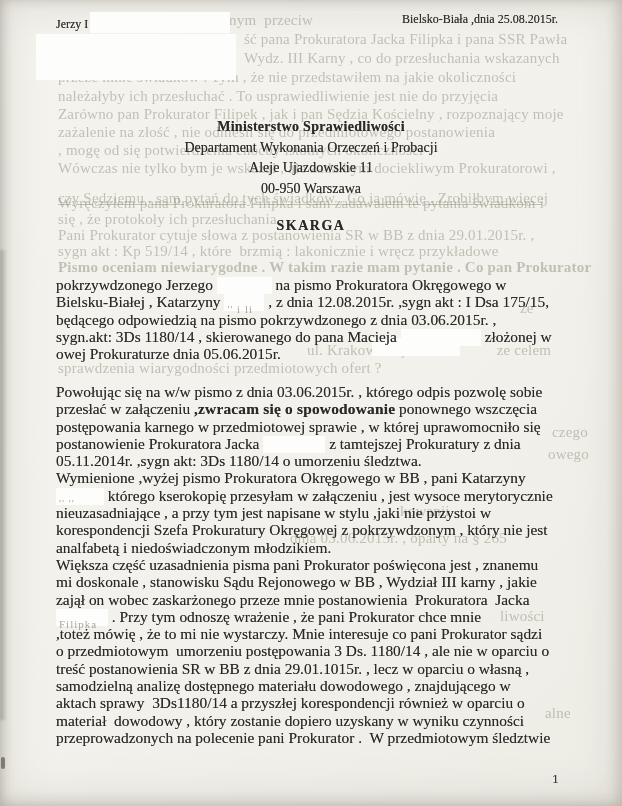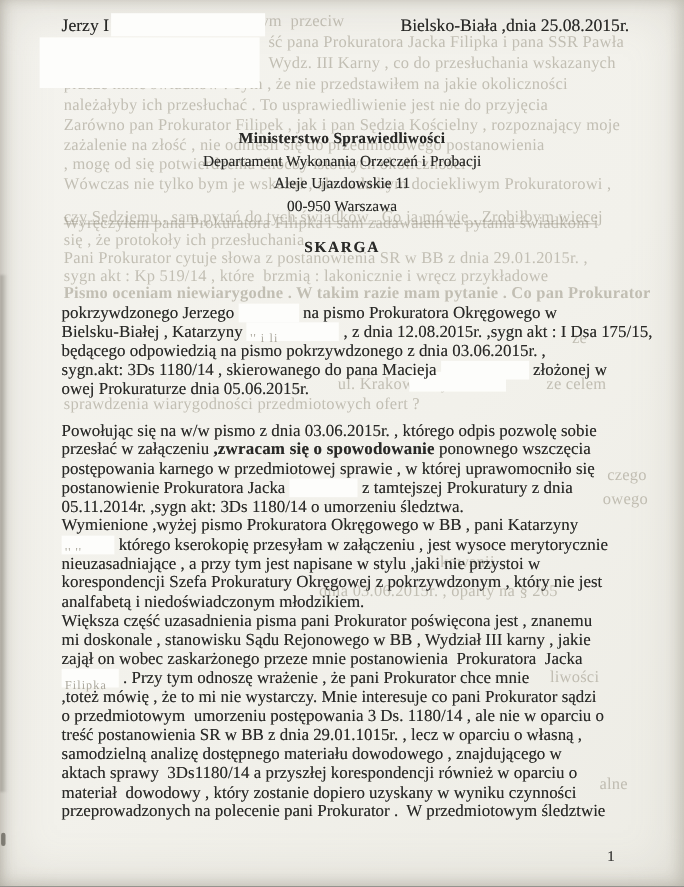--- a/index.html
+++ b/index.html
@@ -23,21 +23,21 @@
     position:absolute;white-space:pre;
     font-size:15px;color:#8e8877;opacity:.48;
     filter:blur(.6px);letter-spacing:.2px;
     text-shadow:none;
   }
   
   #abs-redactions{position:absolute;inset:0;z-index:2;}
   .abs-redact{position:absolute;background:#fdfdfb;}
   
   .fg{z-index:3;position:absolute;}
-  .header{left:56px;right:50px;top:12px;display:flex;justify-content:space-between;font-size:16px;align-items:flex-end;}
+  .header{left:56px;right:64px;top:12px;display:flex;justify-content:space-between;font-size:12px;}
   .sender-wrap{white-space:pre;}
   .redact{
     display:inline-block;background:#fdfdfb;height:17px;
     vertical-align:-4px;position:relative;
   }
   .header-redact{width:140px;height:21px;vertical-align:-5px;margin-left:2px;}
   .remnant{
     position:absolute;bottom:-4px;left:3px;
     font-size:11px;color:#8f8a7c;opacity:.75;
     filter:blur(.5px);letter-spacing:1px;white-space:pre;text-shadow:none;
@@ -105,21 +105,21 @@
     <div class="r1">Ministerstwo Sprawiedliwości</div>
     <div>Departament Wykonania Orzeczeń i Probacji</div>
     <div>Aleje Ujazdowskie 11</div>
     <div>00-950 Warszawa</div>
   </div>
 
   <div class="fg title">SKARGA</div>
 
   <div id="para1" class="fg para" style="top:276px">
       <div class="line"><span>pokrzywdzonego Jerzego </span><span class="redact" style="width: 55px;"></span><span> na pismo Prokuratora Okręgowego w</span></div>
-      <div class="line"><span>Bielsku-Białej , Katarzyny </span><span class="redact" style="width: 40px; padding-left: 44px;"><span class="remnant">'' i li</span></span><span> , z dnia 12.08.2015r. ,sygn akt : I Dsa 175/15,</span></div>
+      <div class="line"><span>Bielsku-Białej , Katarzyny </span><span class="redact" style="width: 40px;"><span class="remnant">'' i li</span></span><span> , z dnia 12.08.2015r. ,sygn akt : I Dsa 175/15,</span></div>
       <div class="line"><span>będącego odpowiedzią na pismo pokrzywdzonego z dnia 03.06.2015r. ,</span></div>
       <div class="line"><span>sygn.akt: 3Ds 1180/14 , skierowanego do pana Macieja </span><span class="redact" style="width: 80px;"></span><span> złożonej w</span></div>
       <div class="line"><span>owej Prokuraturze dnia 05.06.2015r.</span></div>
     </div>
   <div id="para2" class="fg para" style="top:383px">
       <div class="line"><span>Powołując się na w/w pismo z dnia 03.06.2015r. , którego odpis pozwolę sobie</span></div>
       <div class="line"><span>przesłać w załączeniu </span><strong>,zwracam się o spowodowanie</strong><span> ponownego wszczęcia</span></div>
       <div class="line"><span>postępowania karnego w przedmiotowej sprawie , w której uprawomocniło się</span></div>
       <div class="line"><span>postanowienie Prokuratora Jacka </span><span class="redact" style="width: 62px;"></span><span> z tamtejszej Prokuratury z dnia</span></div>
       <div class="line"><span>05.11.2014r. ,sygn akt: 3Ds 1180/14 o umorzeniu śledztwa.</span></div>

